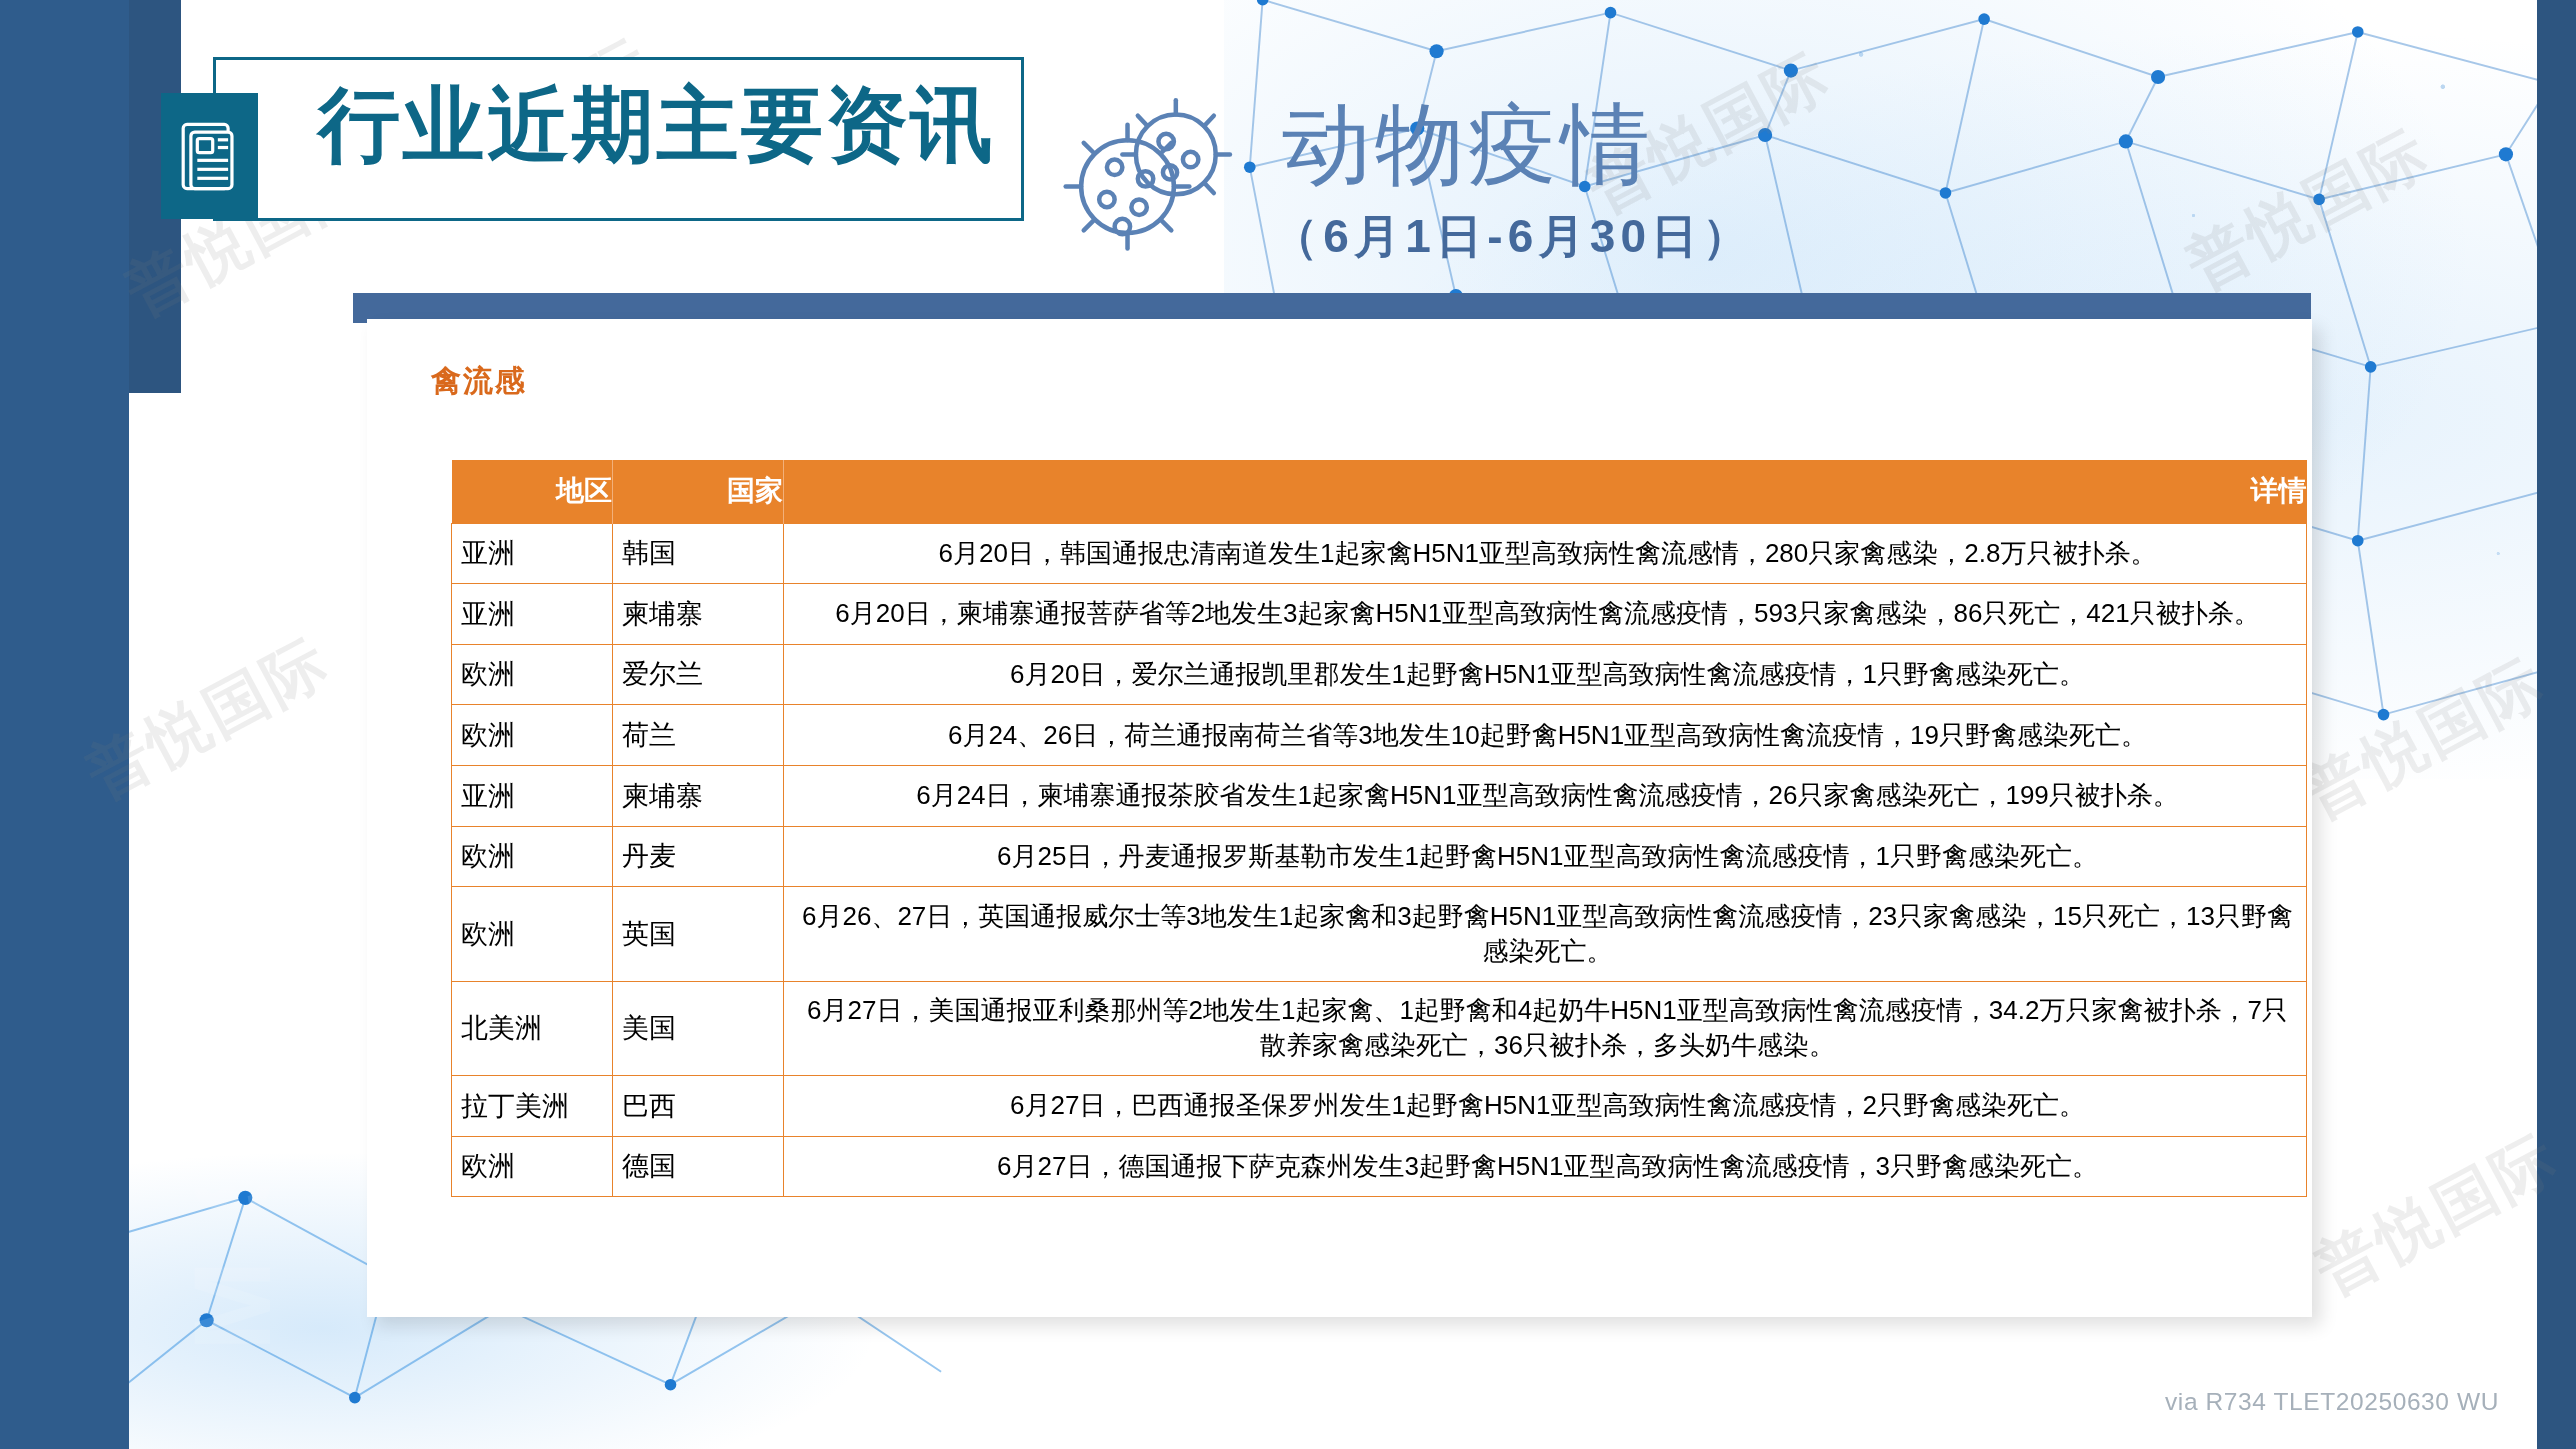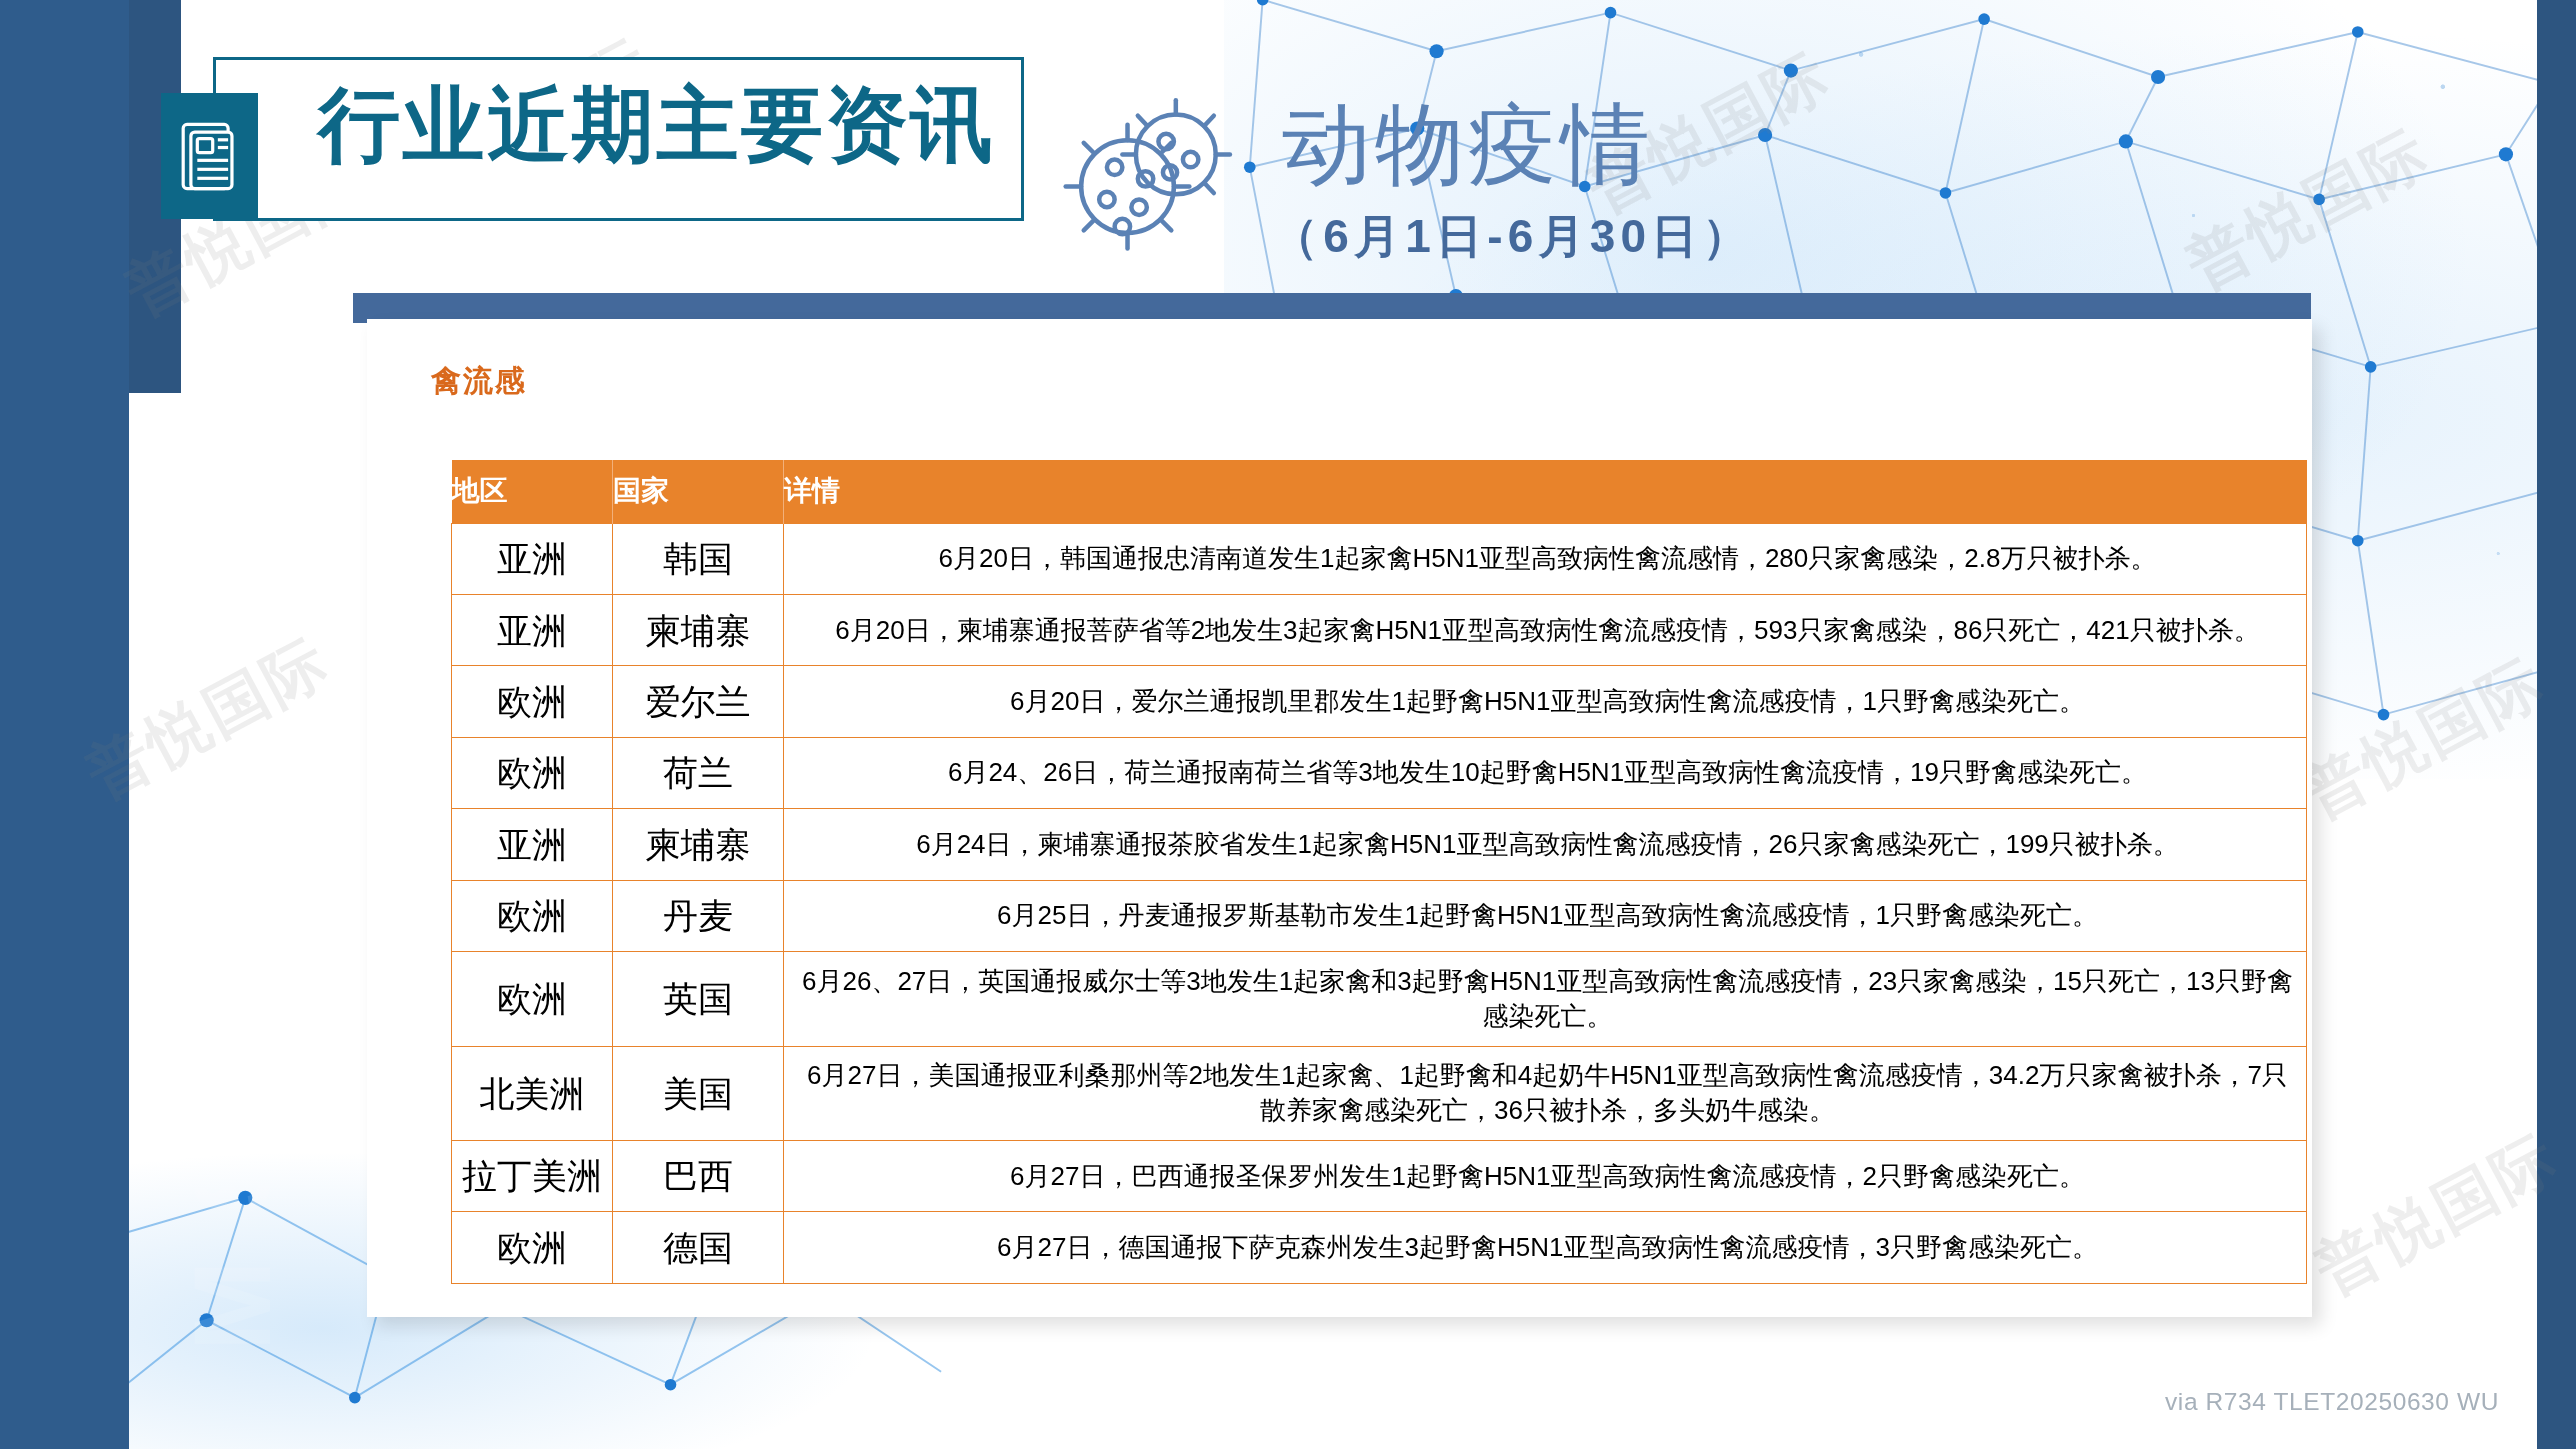--- a/index.html
+++ b/index.html
@@ -103,34 +103,34 @@
     position:absolute; left:431px; top:361px;
     font-size:30px; font-weight:bold; color:#d9691c; letter-spacing:1.9px;
   }
 
   
   .tbl-wrap { position:absolute; left:451px; top:460px; width:1855px; }
   table { border-collapse:collapse; width:1855px; table-layout:fixed; }
   thead th {
     background:#e8832b; color:#ffffff;
     font-size:28px; font-weight:bold;
-    height:63px; text-align:left;
+    height:63px; text-align:right;
     border-right:1.9px solid #f2b07a;
     border-left:1.9px solid #f2b07a;
   }
   thead th:first-child { border-left:none; }
   thead th:last-child { border-right:none; }
   tbody td {
     border:1.9px solid #e8832b;
     font-size:26px; color:#000;
     padding:11.6px 9px;
     vertical-align:middle;
     line-height:1.35;
   }
-  td.c-region, td.c-country { text-align:center; font-size:35px; }
+  td.c-region, td.c-country { font-size:27px; }
   td.c-detail { text-align:center; padding-left:14px; }
   col.w-region { width:161px; }
   col.w-country { width:171px; }
   col.w-detail  { width:1523px; }
 
   
   .footer {
     position:absolute; right:77px; bottom:33px;
     font-size:24.5px; color:#a6b0ba; letter-spacing:0.6px;
   }

